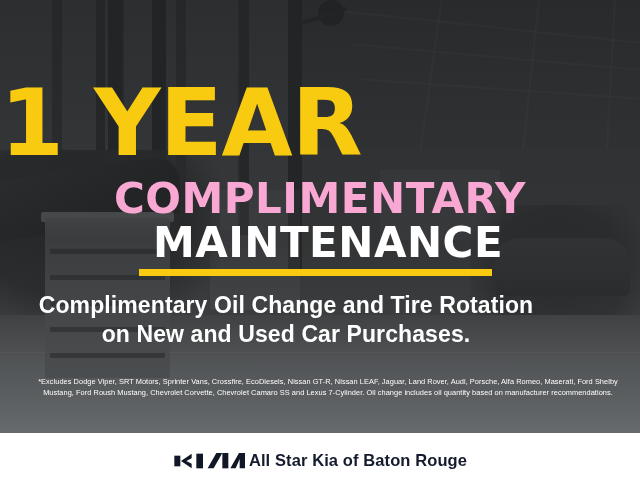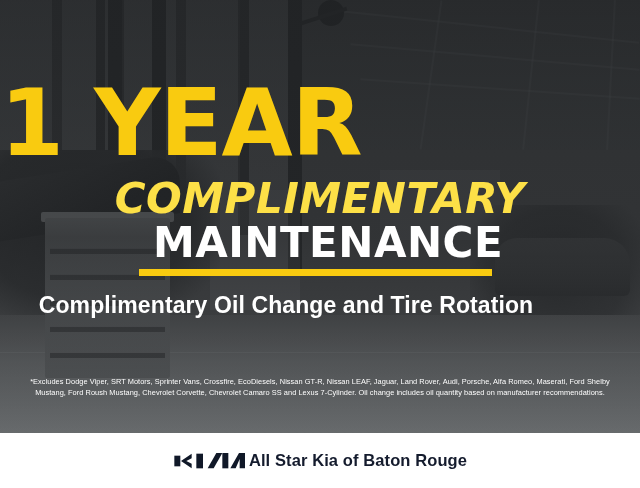--- a/index.html
+++ b/index.html
@@ -144,27 +144,26 @@
     font-weight: bold;
     letter-spacing: -1px;
     font-family: "DejaVu Sans", sans-serif;
   }
 
   .headline-sub1 {
     position: absolute;
     top: 178px;
     width: 640px;
     text-align: center;
-    color: #fde047;
+    color: #f9a8d4;
     font-size: 42px;
     line-height: 42px;
     font-weight: bold;
     letter-spacing: 0.5px;
     font-family: "DejaVu Sans", sans-serif;
-    font-style: italic;
   }
   .headline-sub2 {
     position: absolute;
     top: 222px;
     width: 640px;
     text-align: center;
     color: #ffffff;
     font-size: 42px;
     line-height: 42px;
     font-weight: bold;
@@ -190,21 +189,21 @@
     font-size: 23px;
     line-height: 27px;
     font-weight: bold;
     letter-spacing: 0.1px;
   }
   .offer-line-1 { top: 292px; }
   .offer-line-2 { top: 321px; }
 
   .disclaimer {
     position: absolute;
-    left: 12px;
+    left: 20px;
     top: 377px;
     width: 616px;
     text-align: center;
     color: #ffffff;
     font-size: 7.4px;
     line-height: 10.6px;
     letter-spacing: 0.05px;
   }
   .disclaimer div { white-space: nowrap; }
 
@@ -287,20 +286,21 @@
     <div class="headline-year">1 YEAR</div>
 
     <div class="headline-sub1">COMPLIMENTARY</div>
 
     <div class="headline-sub2">MAINTENANCE</div>
 
     <div class="divider"></div>
 
     <div class="offer-line offer-line-1">Complimentary Oil Change and Tire Rotation</div>
 
+    <div class="offer-line offer-line-2">on New and Used Car Purchases.</div>
 
     <div class="disclaimer">
       <div>*Excludes Dodge Viper, SRT Motors, Sprinter Vans, Crossfire, EcoDiesels, Nissan GT-R, Nissan LEAF, Jaguar, Land Rover, Audi, Porsche, Alfa Romeo, Maserati, Ford Shelby</div>
       <div>Mustang, Ford Roush Mustang, Chevrolet Corvette, Chevrolet Camaro SS and Lexus 7-Cylinder. Oil change includes oil quantity based on manufacturer recommendations.</div>
     </div>
 
   </div>
 
   <div class="footer">
     <div class="footer-inner">

